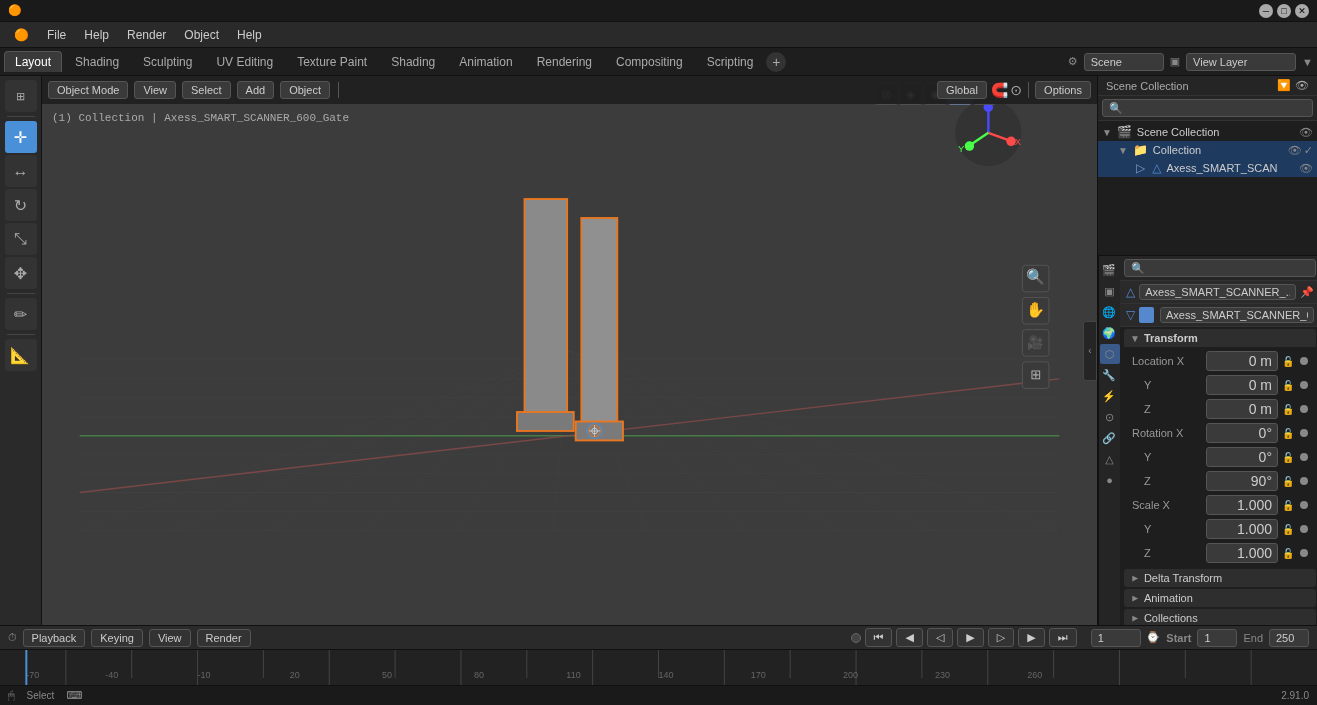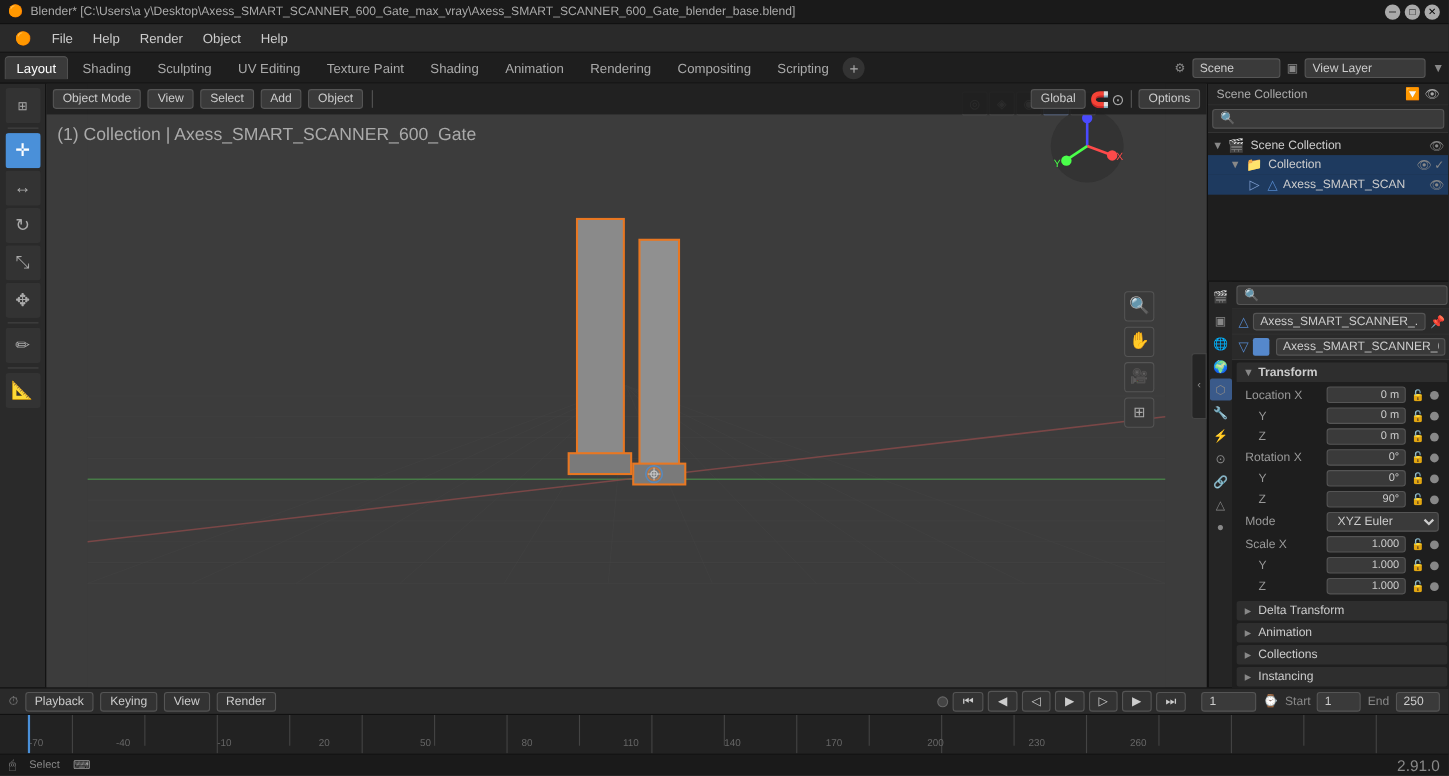--- a/index.html
+++ b/index.html
@@ -255,21 +255,21 @@
       color: #999;
       width: 70px;
       flex-shrink: 0;
     }
     .prop-value {
       flex: 1;
       background: #3a3a3a;
       border: 1px solid #555;
       border-radius: 3px;
       padding: 1px 5px;
-      font-size: 10px;
+      font-size: 14px;
       color: #ccc;
       text-align: right;
     }
     .prop-lock {
       width: 14px; height: 14px;
       display: flex; align-items: center; justify-content: center;
       font-size: 10px;
       color: #666;
       cursor: pointer;
     }
@@ -319,21 +319,21 @@
       height: 20px;
       background: #1a1a1a;
       display: flex;
       align-items: center;
       padding: 0 8px;
       gap: 12px;
       border-top: 1px solid #111;
       flex-shrink: 0;
     }
     .status-item { font-size: 10px; color: #888; }
-    .status-right { margin-left: auto; font-size: 14px; color: #888; }
+    .status-right { margin-left: auto; font-size: 10px; color: #888; }
 
     
     .collapse-btn {
       width: 14px;
       background: #2a2a2a;
       display: flex;
       align-items: center;
       justify-content: center;
       cursor: pointer;
       color: #666;
@@ -447,21 +447,20 @@
       top: 0; left: 0;
       width: 100%; height: 100%;
     }
   </style>
 </head>
 <body>
 
 <div class="title-bar">
   <div class="title-bar-left">
     <span>🟠</span>
-    <span>Blender* [C:\Users\a y\Desktop\Axess_SMART_SCANNER_600_Gate_max_vray\Axess_SMART_SCANNER_600_Gate_blender_base.blend]</span>
   </div>
   <div class="title-bar-controls">
     <button class="tb-btn tb-min">─</button>
     <button class="tb-btn tb-max">□</button>
     <button class="tb-btn tb-close">✕</button>
   </div>
 </div>
 
 <div class="menu-bar">
   <span class="menu-item">🟠</span>
@@ -629,21 +628,21 @@
           <rect x="104" y="0" width="24" height="22" rx="2" fill="#3a3a3a" stroke="#555" stroke-width="1"></rect>
           <text x="12" y="15" text-anchor="middle" fill="#aaa" font-size="12">◎</text>
           <text x="38" y="15" text-anchor="middle" fill="#aaa" font-size="12">◈</text>
           <text x="64" y="15" text-anchor="middle" fill="#aaa" font-size="12">◉</text>
           <text x="90" y="15" text-anchor="middle" fill="#fff" font-size="12">●</text>
           <text x="116" y="15" text-anchor="middle" fill="#aaa" font-size="12">◐</text>
         </g>
       </svg>
 
       <div class="viewport-info">
-        <div style="font-size:16px;color:#aaa;">(1) Collection | Axess_SMART_SCANNER_600_Gate</div>
+        <div style="font-size:11px;color:#aaa;font-family:Liberation Mono, monospace;">(1) Collection | Axess_SMART_SCANNER_600_Gate</div>
       </div>
 
       <div class="collapse-btn" style="position:absolute;top:50%;right:0;transform:translateY(-50%);height:60px;border-radius:3px 0 0 3px;background:#252525;border:1px solid #444;z-index:20;">
         <span style="font-size:10px;color:#888;">‹</span>
       </div>
     </div>
 
     <div class="right-combined">
 
       <div class="outliner-section">
@@ -763,26 +762,20 @@
                 <span class="prop-dot"></span>
               </div>
 
               <div class="prop-row">
                 <span class="prop-label" style="padding-left:12px;">Z</span>
                 <div class="prop-value">90°</div>
                 <span class="prop-lock">🔓</span>
                 <span class="prop-dot"></span>
               </div>
 
-              <div class="prop-row">
-                <span class="prop-label">Mode</span>
-                <select class="dropdown-select">
-                  <option>XYZ Euler</option>
-                </select>
-              </div>
 
               <div class="prop-row">
                 <span class="prop-label">Scale X</span>
                 <div class="prop-value">1.000</div>
                 <span class="prop-lock">🔓</span>
                 <span class="prop-dot"></span>
               </div>
 
               <div class="prop-row">
                 <span class="prop-label" style="padding-left:12px;">Y</span>
@@ -851,21 +844,21 @@
       <button class="bottom-btn">◁</button>
       <button class="bottom-btn">▶</button>
       <button class="bottom-btn">▷</button>
       <button class="bottom-btn">▶</button>
       <button class="bottom-btn">⏭</button>
     </div>
 
     <div style="display:flex;align-items:center;gap:6px;margin-left:8px;">
       <input class="ws-scene-input" type="text" style="width: 50px;" value="1">
       <span style="font-size:11px;color:#888;">⌚</span>
-      <span style="font-size:11px;color:#888;">Start</span>
+      <span style="font-size:11px;color:#888;font-weight:bold;">Start</span>
       <input class="ws-scene-input" type="text" style="width: 40px;" value="1">
       <span style="font-size:11px;color:#888;">End</span>
       <input class="ws-scene-input" type="text" style="width: 40px;" value="250">
     </div>
   </div>
 
   <div class="timeline-content">
     <svg width="100%" height="100%">
       <rect width="100%" height="100%" fill="#222"></rect>
 

